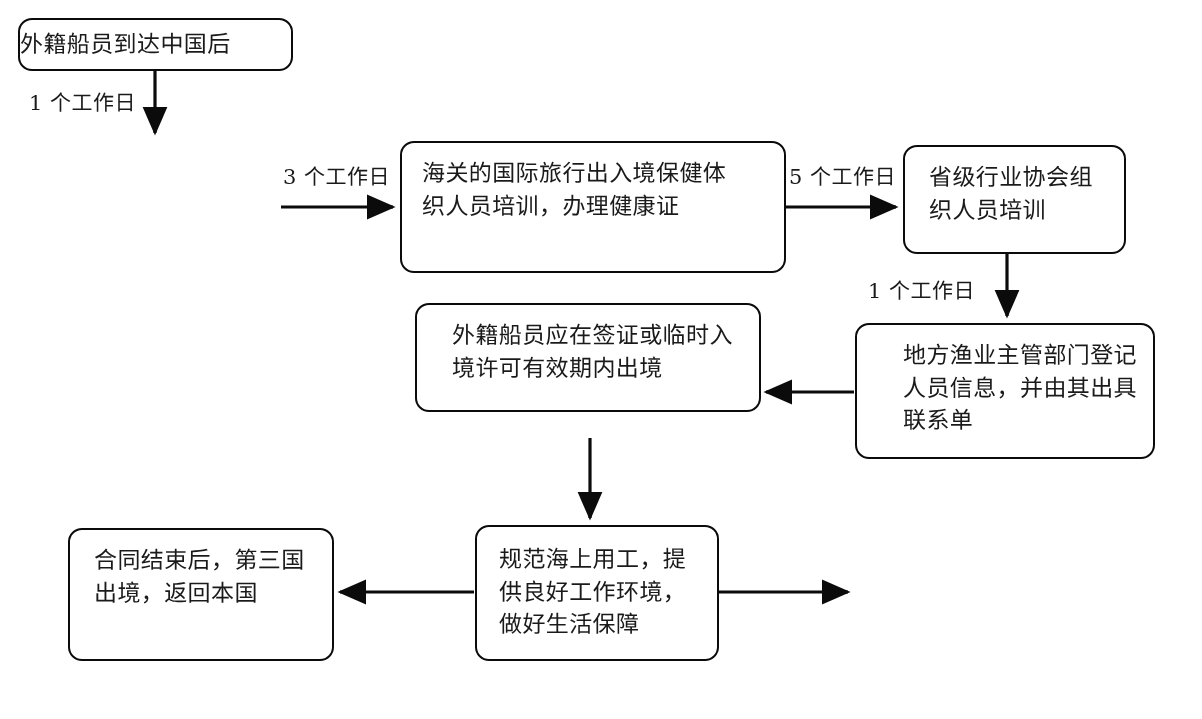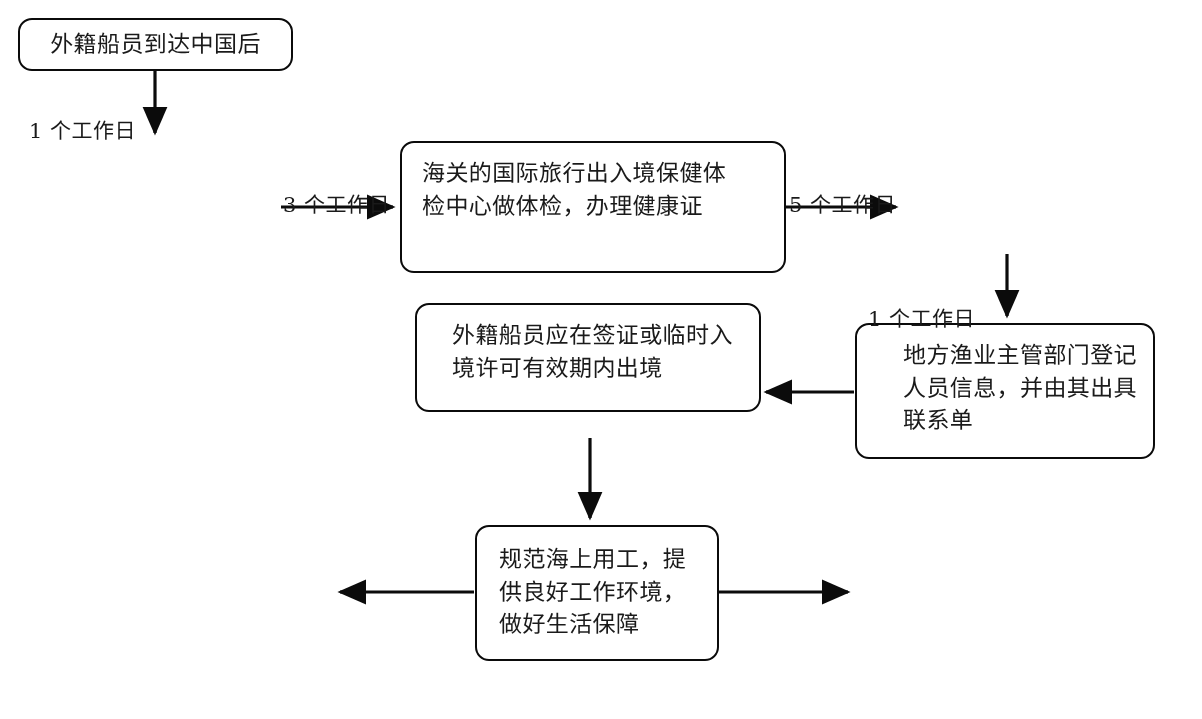--- a/index.html
+++ b/index.html
@@ -42,39 +42,38 @@
     display: block;
     font-family: "DejaVu Serif", "Liberation Serif", serif;
     font-size: 23px;
     line-height: 1.42;
     color: #1a1a1a;
     letter-spacing: 0.4px;
     white-space: pre-line;
   }
   .node.center-node {
     justify-content: center;
-    align-items: center;
+    align-items: flex-start;
   }
   .node.center-node .node-text {
     text-align: center;
   }
   .node.pad-a { padding: 14px 18px 10px 20px; }
   .node.pad-b { padding: 16px 14px 10px 22px; }
   .node.pad-c { padding: 14px 16px 10px 24px; }
 
   .edge-label {
     position: absolute;
     font-family: "DejaVu Serif", "Liberation Serif", serif;
     font-size: 21px;
     line-height: 1.1;
     color: #1a1a1a;
     white-space: nowrap;
     z-index: 3;
     letter-spacing: 0.5px;
-    margin-top: 28px;
   }
 </style>
 </head>
 <body>
 
 <div id="canvas">
 
   <svg id="edge-layer" viewBox="0 0 1202 719" width="1202" height="719" xmlns="http://www.w3.org/2000/svg">
     <defs>
       <marker id="arrowhead" markerWidth="9" markerHeight="9" refX="8.2" refY="4.5" orient="auto" markerUnits="strokeWidth">
@@ -99,35 +98,43 @@
     <line x1="719" y1="592" x2="848" y2="592" stroke="#0b0b0b" stroke-width="3.2" marker-end="url(#arrowhead)"></line>
   </svg>
 
   <div class="node center-node" style="left:18px; top:18px; width:275px; height:53px;">
     <span class="node-text">外籍船员到达中国后</span>
   </div>
 
 
   <div class="node pad-a" style="left:400px; top:141px; width:386px; height:132px;">
     <span class="node-text">海关的国际旅行出入境保健体
-检中心做体检，办理健康证</span>
+织人员培训，办理健康证</span>
   </div>
 
+  <div class="node pad-c" style="left:903px; top:145px; width:223px; height:109px;">
+    <span class="node-text">省级行业协会组
+织人员培训</span>
+  </div>
 
   <div class="node pad-c" style="left:855px; top:323px; width:300px; height:136px;align-items:flex-end;">
     <span class="node-text">地方渔业主管部门登记
 人员信息，并由其出具
 联系单</span>
   </div>
 
   <div class="node pad-a" style="left:415px; top:303px; width:346px; height:109px;padding-left:35px;">
     <span class="node-text">外籍船员应在签证或临时入
 境许可有效期内出境</span>
   </div>
 
+  <div class="node pad-c" style="left:68px; top:528px; width:266px; height:133px;">
+    <span class="node-text">合同结束后，第三国
+出境，返回本国</span>
+  </div>
 
   <div class="node pad-b" style="left:475px; top:525px; width:244px; height:136px;">
     <span class="node-text">规范海上用工，提
 供良好工作环境，
 做好生活保障</span>
   </div>
 
 
   <div class="edge-label" style="left:29px; top:92px;">1 个工作日</div>
 

